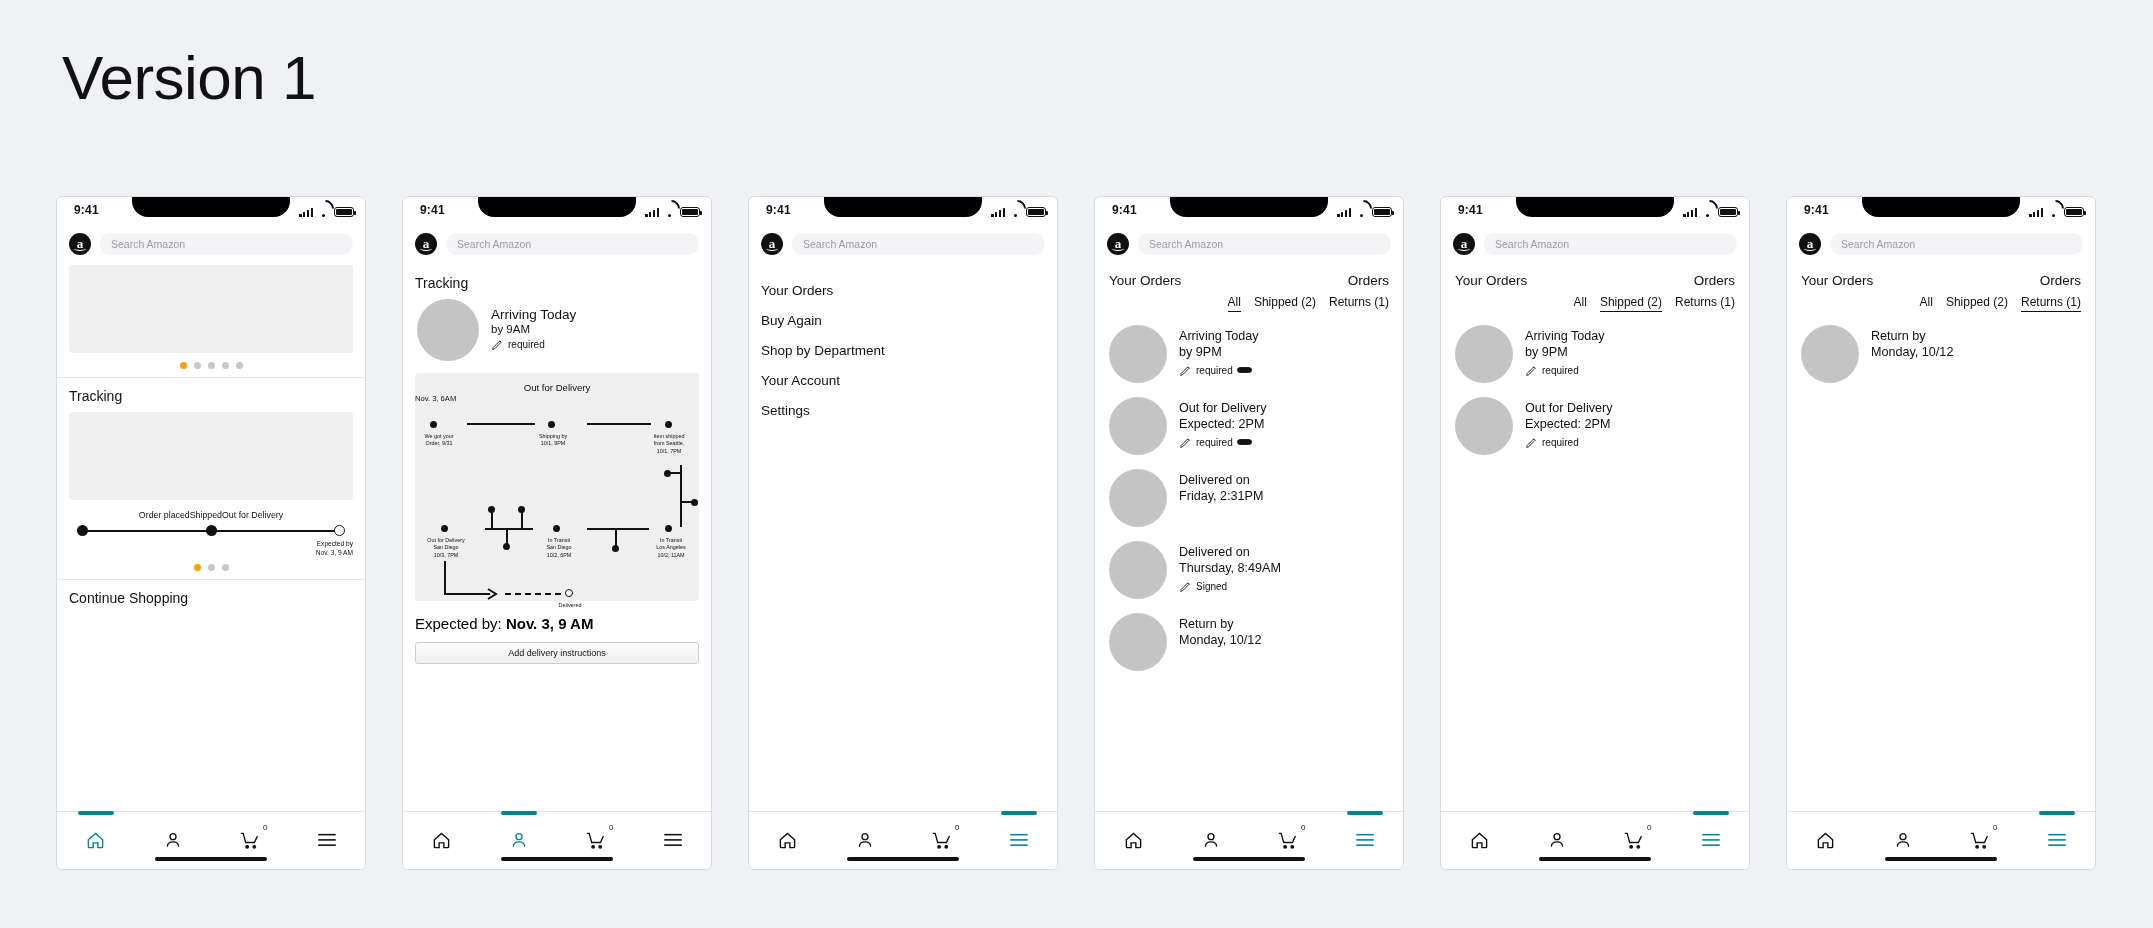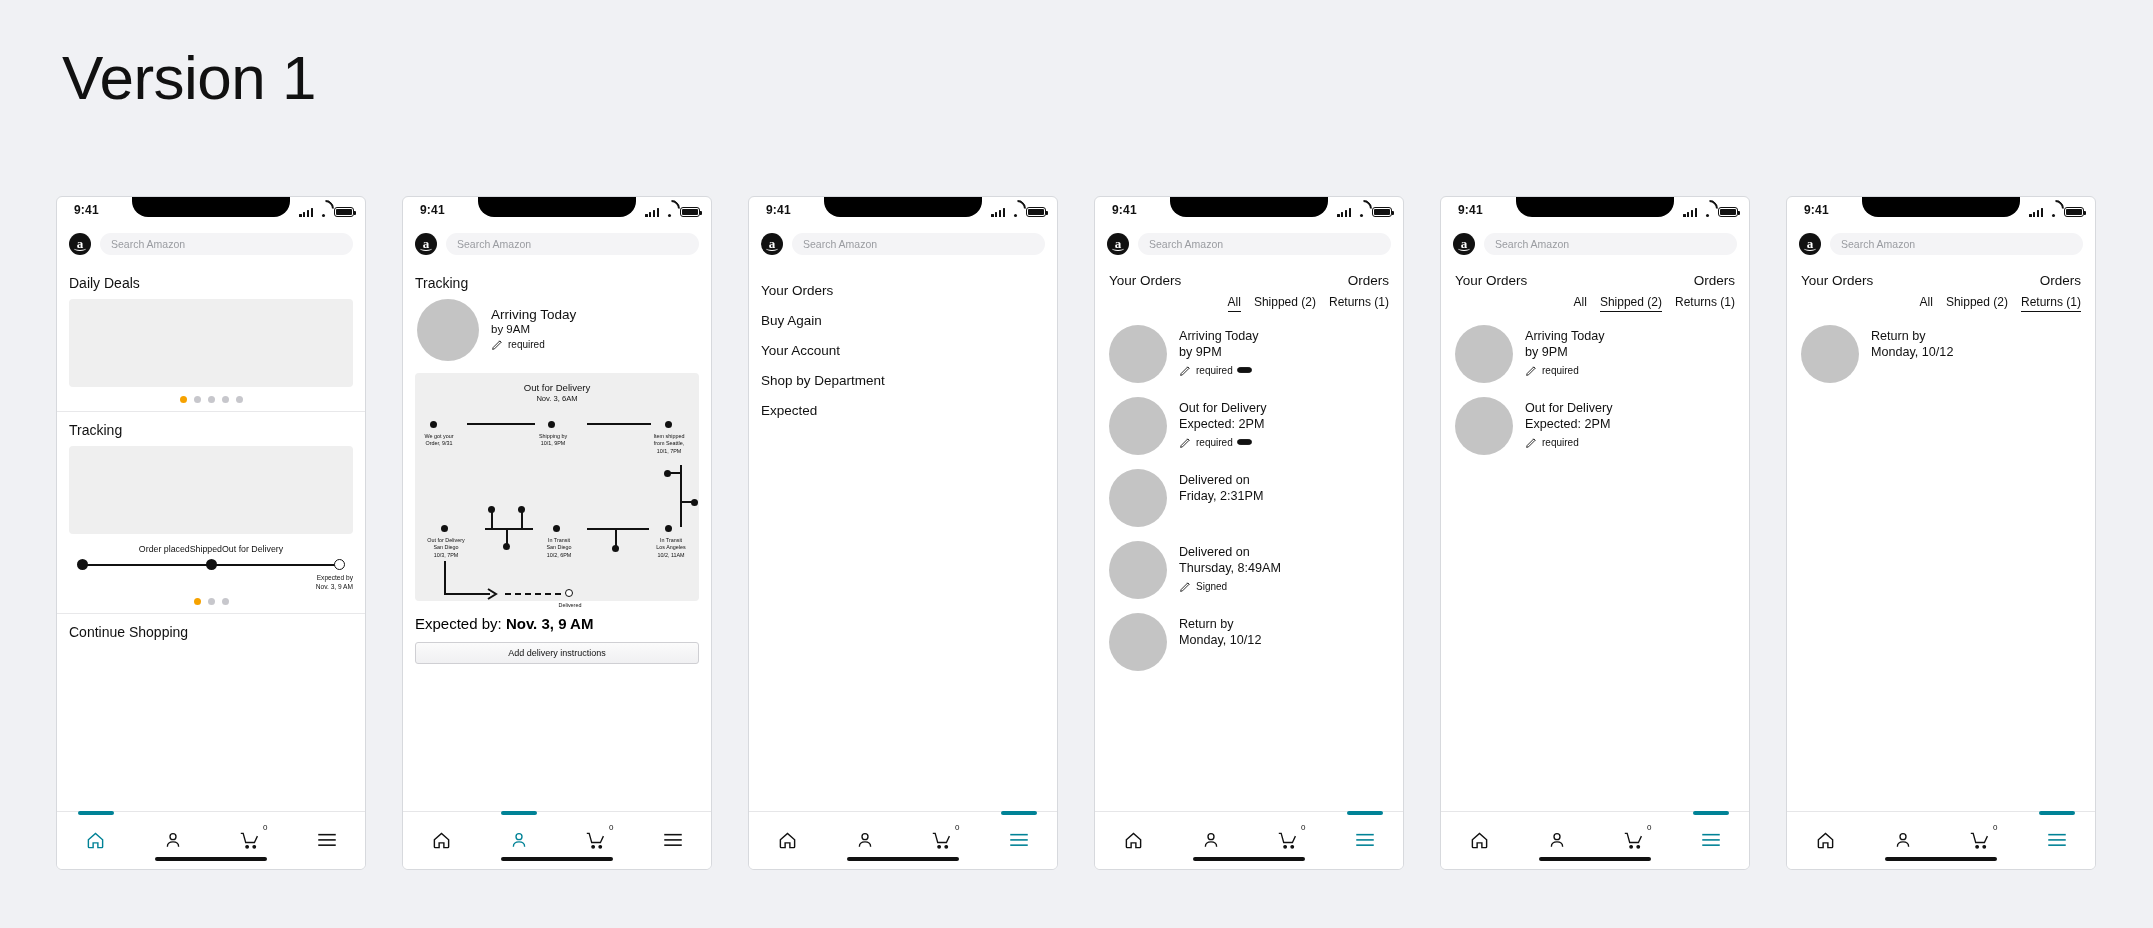--- a/index.html
+++ b/index.html
@@ -171,21 +171,21 @@
   .pen { width:13px; height:13px; flex:0 0 13px; }
   .mask { width:15px; height:10px; flex:0 0 15px; }
 
   .maparea {
     margin: 12px 12px 0 12px;
     background:#efefef; border-radius:4px;
     position: relative;
     height: 228px;
   }
   .map-t1 { text-align:center; font-size:9.6px; color:#111; padding-top:9px; }
-  .map-t2 { text-align:center; font-size:7.6px; color:#111; margin-top:1px; }
+  .map-t2 { text-align:left; font-size:7.6px; color:#111; margin-top:1px; }
   .mnode { position:absolute; width:7px;height:7px;border-radius:50%;background:#111; }
   .mnode.hollow { background:#fff; border:1.4px solid #111; width:8px;height:8px; }
   .mlabel { position:absolute; font-size:5.4px; line-height:1.35; color:#111; text-align:center; }
   .mseg { position:absolute; background:#111; }
 
   .exp { font-size: 15px; color:#000000; padding: 14px 12px 0 12px; }
   .exp b { font-weight:700; }
   .btn-ghost {
     margin: 10px 12px 0 12px;
     height: 22px; border:1px solid #cfcfd3; border-radius:3px;
@@ -260,21 +260,20 @@
     </div>
     <div class="searchrow">
       <div class="alogo">
           <span>a</span>
         </div>
       <div class="searchbox">
           <span>Search Amazon</span>
         </div>
     </div>
     <div class="screen">
-      <div class="sec-title">Daily Deals</div>
       <div class="skeleton" style="height:88px"></div>
       <div class="dots">
         <i class="on"></i>
           <i></i>
           <i></i>
           <i></i>
           <i></i>
       </div>
       <div class="divider" style="margin-top:0"></div>
       <div class="sec-title">Tracking</div>
@@ -496,23 +495,23 @@
           <span>a</span>
         </div>
       <div class="searchbox">
           <span>Search Amazon</span>
         </div>
     </div>
     <div class="screen">
       <div class="menu">
         <div class="menu-item">Your Orders</div>
         <div class="menu-item">Buy Again</div>
+        <div class="menu-item">Shop by Department</div>
         <div class="menu-item">Your Account</div>
-        <div class="menu-item">Shop by Department</div>
-        <div class="menu-item">Expected</div>
+        <div class="menu-item">Settings</div>
       </div>
     </div>
     <div class="botnav">
       <div class="navitem">
         <svg class="ic" width="19" height="19" viewBox="0 0 24 24" fill="none" stroke="#111" stroke-width="1.8">
             <path d="M3 11 12 3l9 8v9a1 1 0 0 1-1 1h-5v-6H9v6H4a1 1 0 0 1-1-1z"></path>
           </svg>
       </div>
       <div class="navitem">
         <svg class="ic" width="18" height="18" viewBox="0 0 24 24" fill="none" stroke="#111" stroke-width="1.8">

